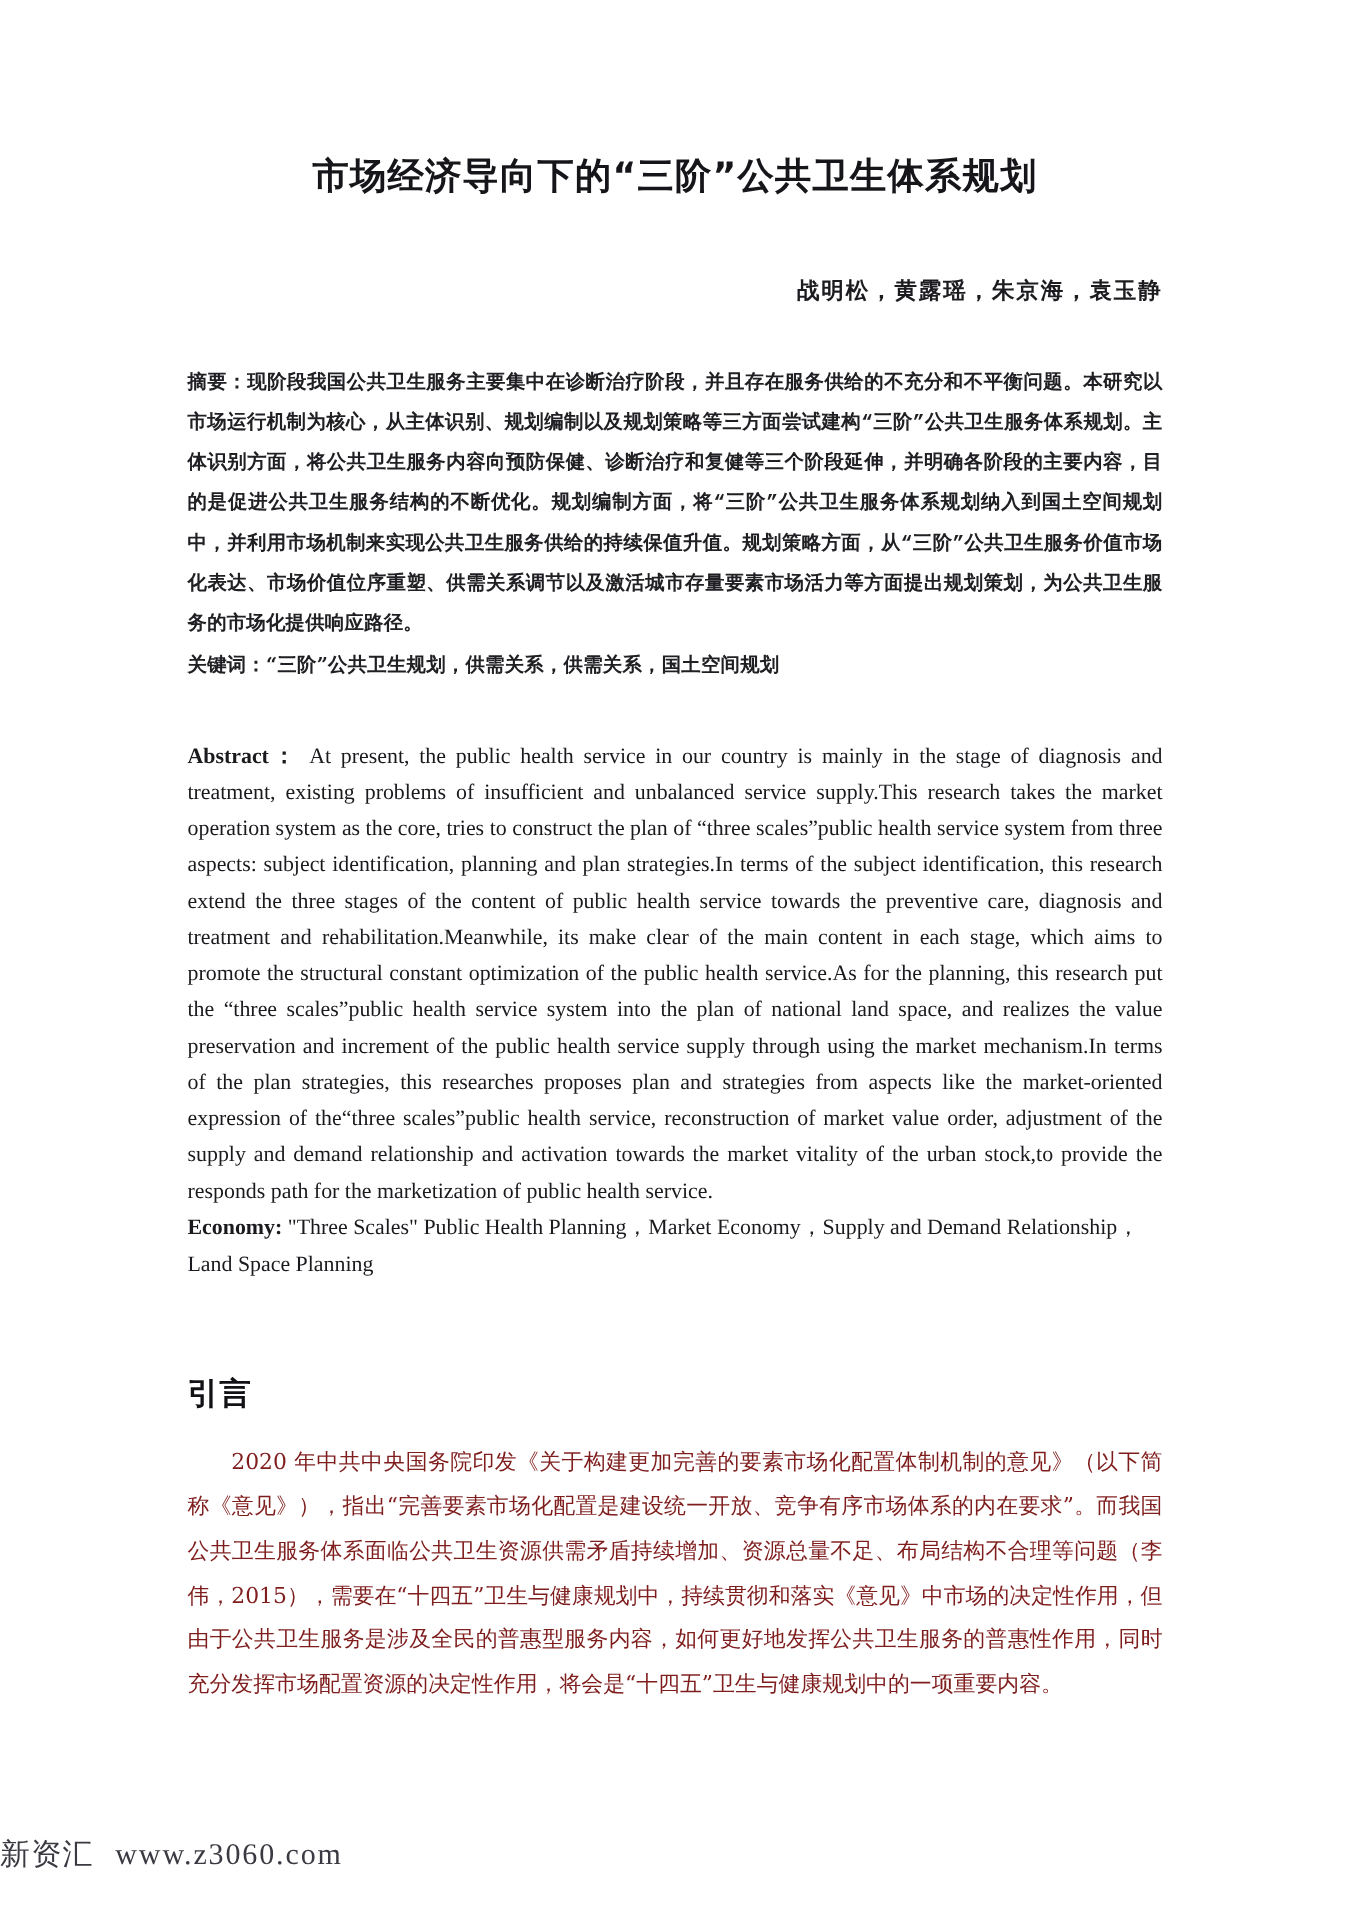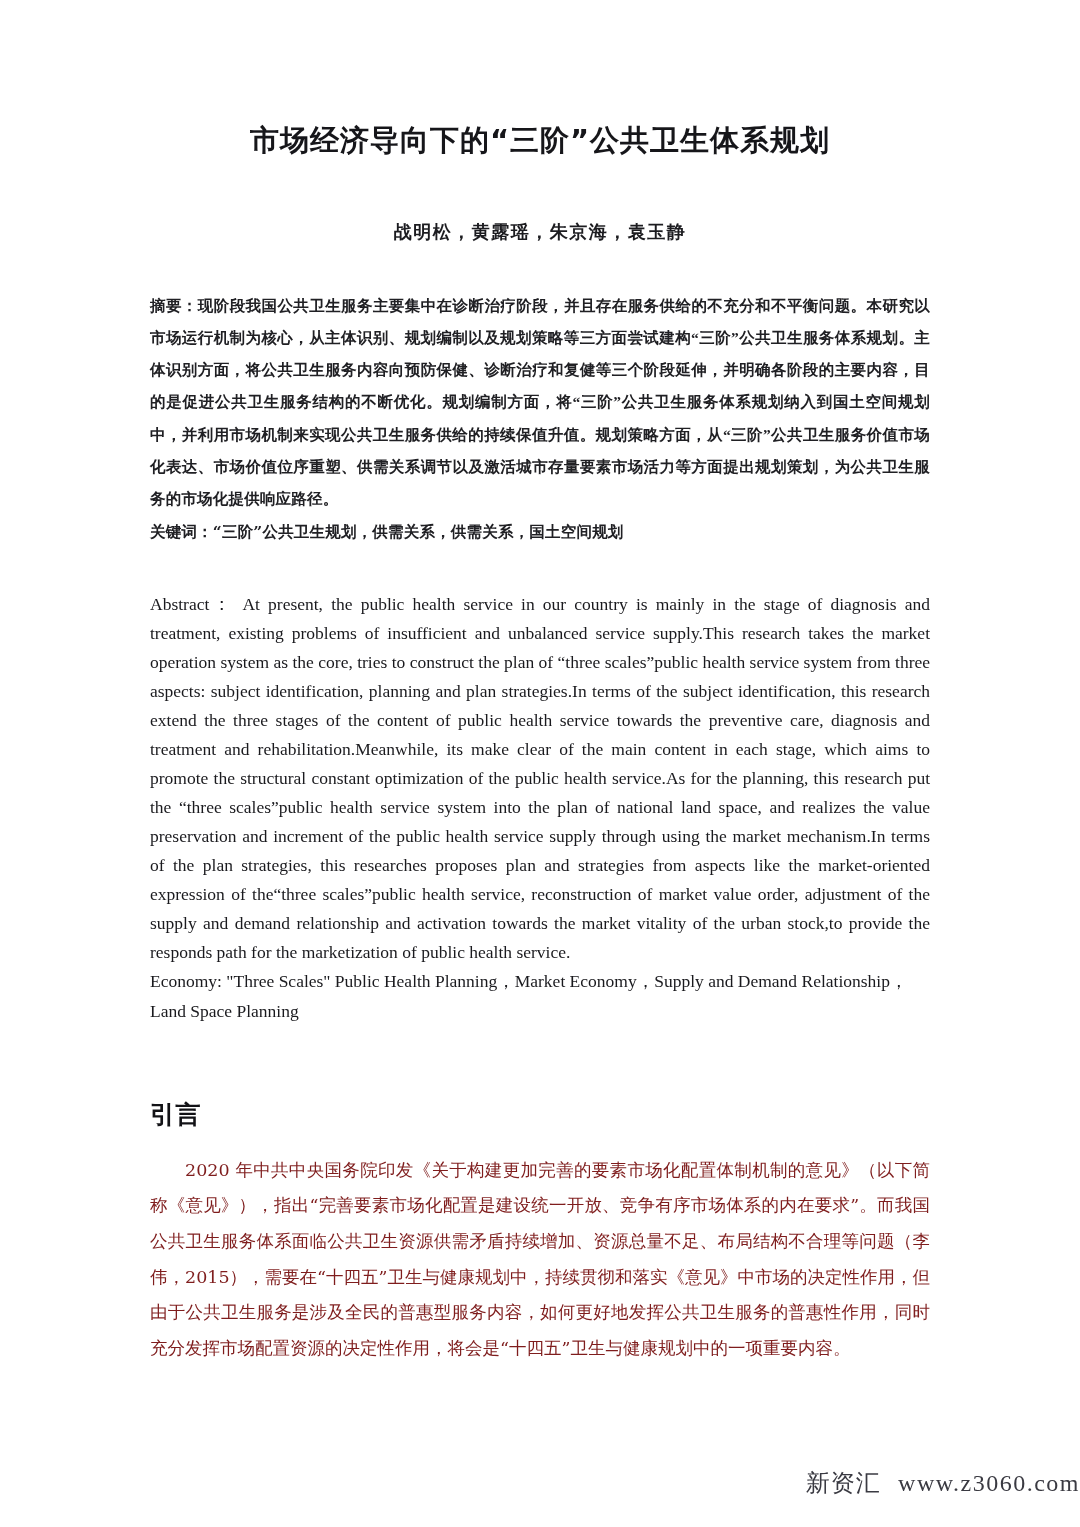--- a/index.html
+++ b/index.html
@@ -36,33 +36,33 @@
     font-size: 29px;
     font-weight: 600;
     letter-spacing: 1px;
     color: #16161a;
     line-height: 1.25;
   }
 
   .authors {
     margin: 0;
     padding-top: 62px;
-    text-align: center;
+    text-align: right;
     font-family: "DejaVu Serif", "Liberation Serif", serif;
     font-size: 18px;
     font-weight: bold;
     letter-spacing: 1.5px;
     color: #1c1c20;
   }
 
   
   .cn-abstract {
     margin: 0;
     padding-top: 46px;
-    font-family: Liberation Serif, serif;
+    font-family: Liberation Mono, monospace;
     font-size: 15.5px;
     font-weight: bold;
     line-height: 2.07;
     text-align: justify;
     text-justify: inter-ideograph;
     letter-spacing: 0.2px;
     color: #202024;
   }
   .cn-abstract .lbl {
     font-weight: bold;
@@ -83,21 +83,21 @@
     margin: 0;
     padding-top: 42px;
     font-family: "Liberation Serif", "DejaVu Serif", serif;
     font-size: 17.5px;
     line-height: 1.66;
     text-align: justify;
     color: #1a1a1e;
   }
   .en-abstract .lbl,
   .en-keywords .lbl {
-    font-weight: normal;
+    font-weight: bold;
   }
   .en-keywords {
     margin: 0;
     padding-top: 0;
     font-family: "Liberation Serif", "DejaVu Serif", serif;
     font-size: 17.5px;
     line-height: 1.66;
     text-align: left;
     color: #1a1a1e;
   }
@@ -124,21 +124,21 @@
     text-justify: inter-ideograph;
     color: #7f1d1d;
   }
 
   
   .footer {
     position: absolute;
     left: 0;
     right: 0;
     bottom: 28px;
-    text-align: right;
+    text-align: left;
     font-family: "DejaVu Serif", "Liberation Serif", serif;
     font-size: 24px;
     letter-spacing: 1px;
     color: #3a3a42;
   }
   .footer .site {
     font-family: "Liberation Serif", "DejaVu Serif", serif;
     letter-spacing: 1.5px;
   }
 </style>

